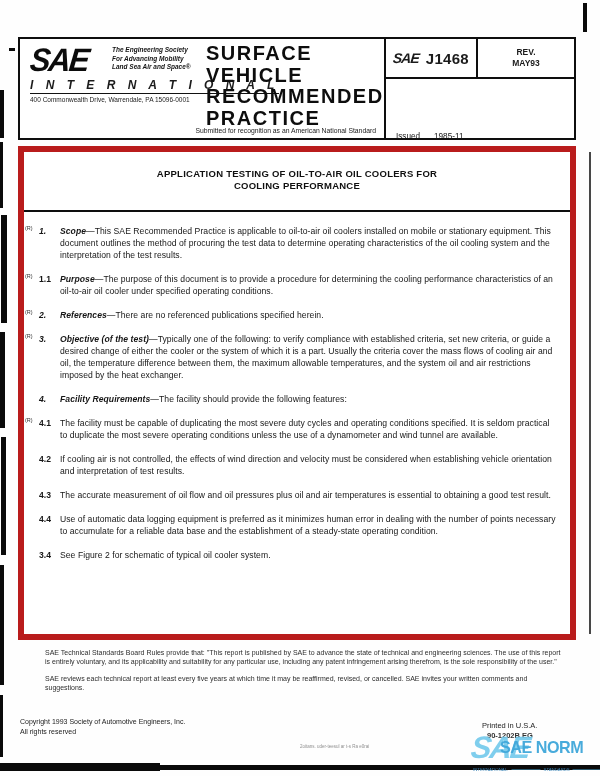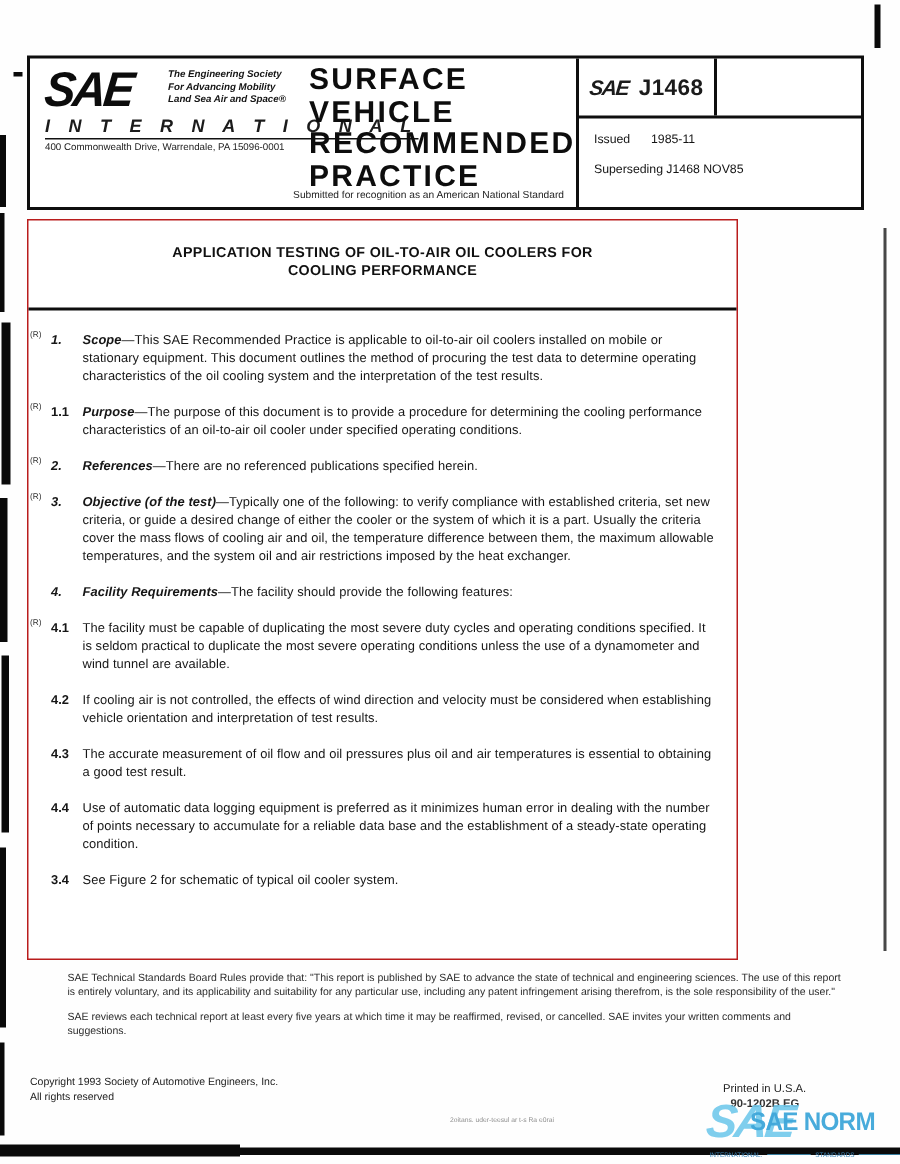--- a/index.html
+++ b/index.html
@@ -37,25 +37,25 @@
     position:absolute; left:186px; top:4px; font-size:20px; font-weight:800;
     line-height:21.5px; letter-spacing:1.5px; color:#0d0d0d;
   }
   .submitted { position:absolute; right:198px; bottom:4px; font-size:6.8px; color:#222; white-space:nowrap; }
   .hdr-right { position:absolute; right:0; top:0; bottom:0; width:190px; border-left:2px solid #0e0e0e; }
   .hdr-right-top { display:flex; height:40px; border-bottom:2px solid #0e0e0e; }
   .cell-docnum { width:92px; border-right:2px solid #0e0e0e; display:flex; align-items:center; justify-content:center; gap:7px; }
   .cell-docnum .sae-small { font-size:14px; font-weight:900; font-style:italic; letter-spacing:-1px; transform:skewX(-6deg); }
   .cell-docnum .num-text { font-size:15px; font-weight:bold; letter-spacing:.3px; }
   .cell-rev { flex:1; text-align:center; padding-top:8px; font-size:8.5px; font-weight:bold; line-height:10.5px; }
-  .hdr-right-bottom { padding:9px 0 0 10px; font-size:8.2px; line-height:10.5px; color:#141414; }
+  .hdr-right-bottom { padding:9px 0 0 10px; font-size:8.2px; line-height:10.5px; color:#141414;margin-top:44px; }
   .issue-row .lbl { display:inline-block; width:38px; }
   .superseding { margin-top:9px; }
   
-  .main-box { position:absolute; left:18px; top:146px; width:474px; height:494px; border:1px solid #b91c1c; background:#fff; }
+  .main-box { position:absolute; left:18px; top:146px; width:558px; height:494px; border:6px solid #b91c1c; background:#fff; }
   .title-area { height:60px; border-bottom:2px solid #0e0e0e; text-align:center; padding-top:16px;
     font-size:9.5px; font-weight:bold; line-height:12px; letter-spacing:.25px; color:#101010; }
   .sections { padding:13px 12px 0 15px; }
   .section { position:relative; display:flex; margin-bottom:12px; font-size:8.6px; line-height:12px; color:#161616; }
   .rmark { position:absolute; left:-14px; top:0; font-size:11px; transform:scale(.5); transform-origin:left top; color:#333; }
   .num { width:21px; flex:none; font-weight:bold; }
   .num.it { font-style:italic; }
   .txt { flex:1; letter-spacing:.05px; }
   .heading { font-weight:bold; font-style:italic; }
   
@@ -112,20 +112,24 @@
       <div>RECOMMENDED</div>
       <div>PRACTICE</div>
     </div>
     <div class="submitted">Submitted for recognition as an American National Standard</div>
     <div class="hdr-right">
       <div class="hdr-right-top">
         <div class="cell-docnum">
           <span class="sae-small">SAE</span>
           <span class="num-text">J1468</span>
         </div>
+        <div class="cell-rev">
+          <div>REV.</div>
+          <div>MAY93</div>
+        </div>
       </div>
       <div class="hdr-right-bottom">
         <div class="issue-row"><span class="lbl">Issued</span><span>1985-11</span></div>
         <div class="superseding">Superseding J1468 NOV85</div>
       </div>
     </div>
   </div>
 
   <div class="main-box">
     <div class="title-area">

